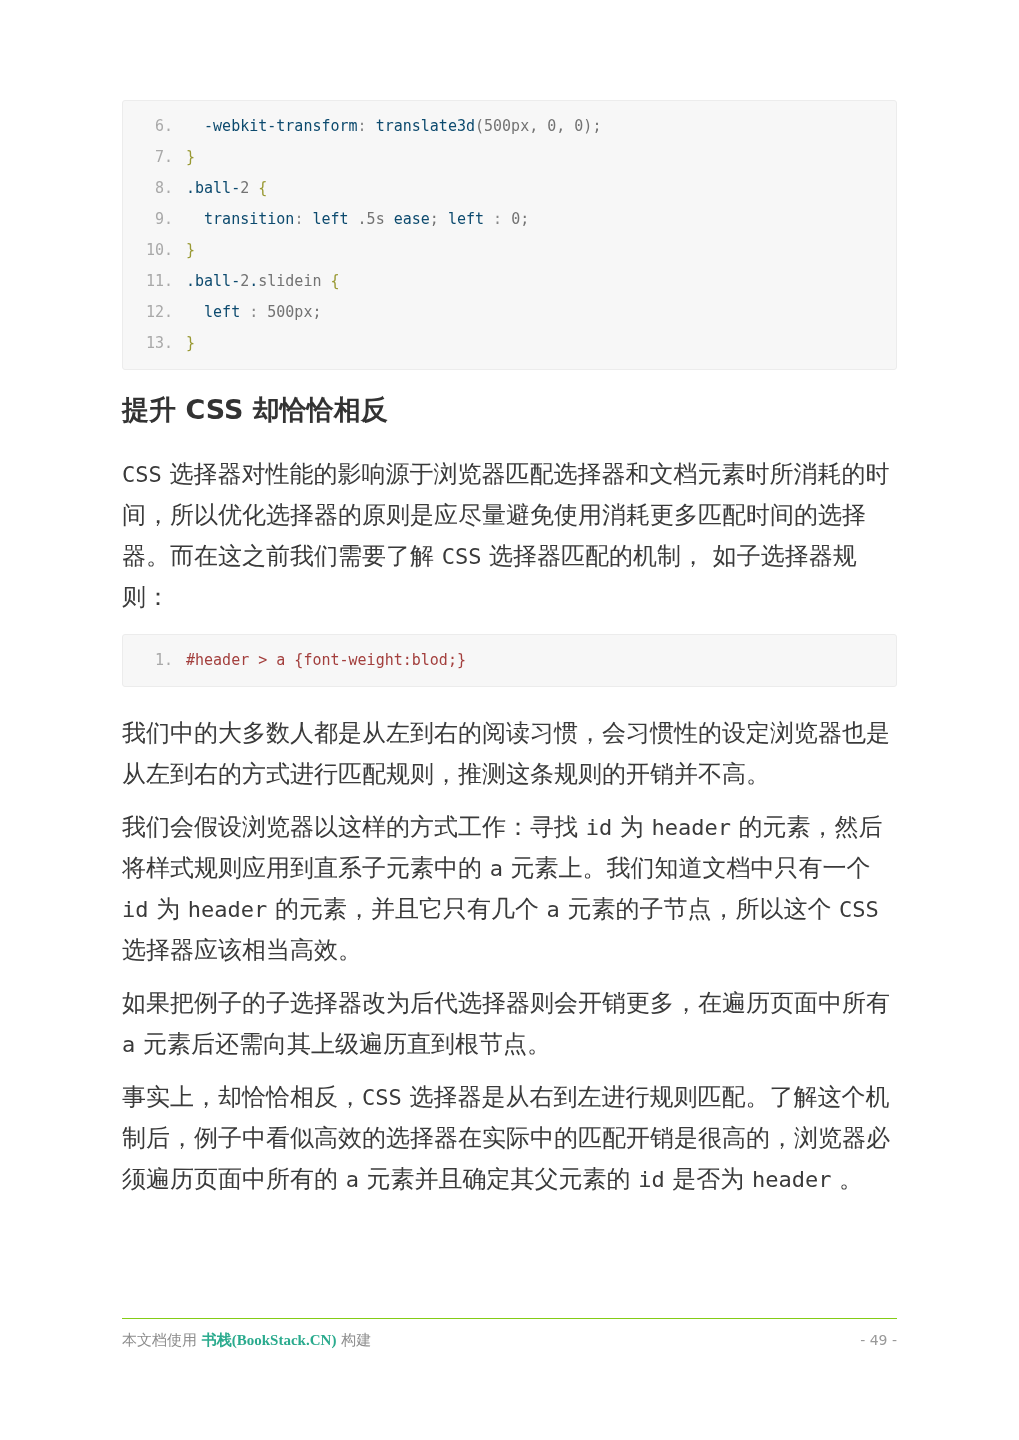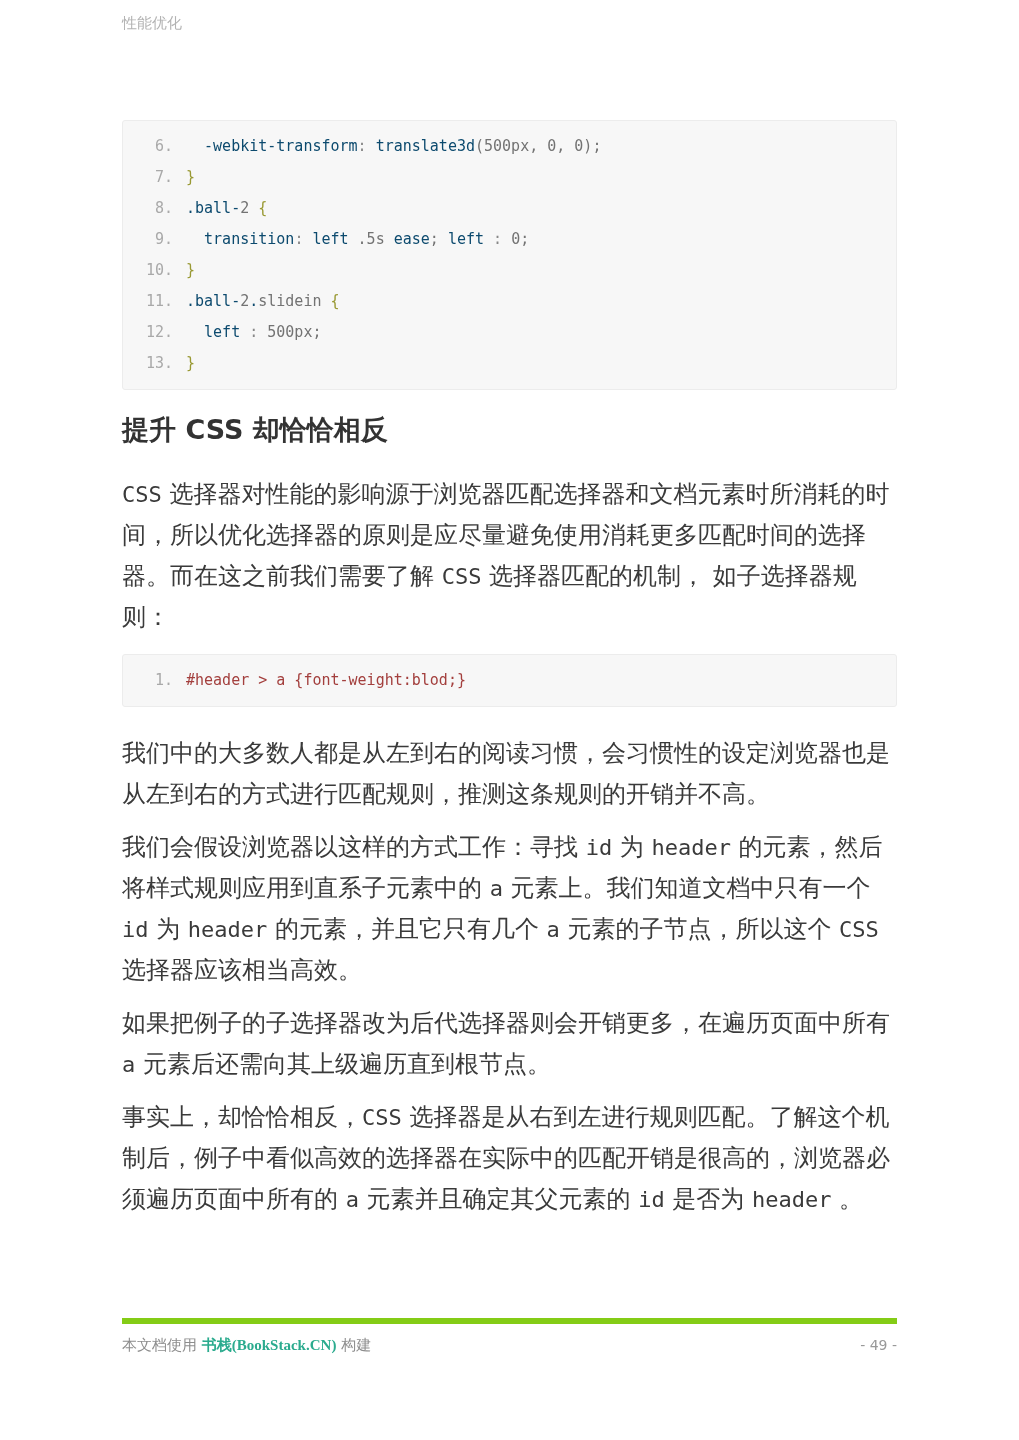--- a/index.html
+++ b/index.html
@@ -65,42 +65,41 @@
   .inline-code {
     font-family: "DejaVu Sans Mono", monospace;
     font-size: 22px;
   }
 
   .doc-footer {
     position: absolute;
     left: 122px;
     right: 122px;
     top: 1318px;
-    border-top: 6px solid #84cc16;
+    border-top: 1px solid #84cc16;
     padding-top: 12px;
     display: flex;
     justify-content: space-between;
     align-items: baseline;
     font-size: 15px;
     color: #8d8d8d;
   }
   .footer-brand {
     font-family: "Liberation Serif", serif;
     font-weight: bold;
     color: #2bab8e;
     text-decoration: none;
   }
   .page-number { font-size: 14px; color: #999999; }
 </style>
 </head>
 <body>
 
 <div class="content">
 
-  <div class="doc-header">性能优化</div>
 
   <div class="code-block"><div class="code-line"><span class="line-num">6.</span><span class="line-code"><span class="tok-plain">  -webkit-transform</span><span class="tok-punct">: </span><span class="tok-plain">translate3d</span><span class="tok-value">(500px, 0, 0);</span></span></div><div class="code-line"><span class="line-num">7.</span><span class="line-code"><span class="tok-brace">}</span></span></div><div class="code-line"><span class="line-num">8.</span><span class="line-code"><span class="tok-plain">.ball-</span><span class="tok-value">2</span><span class="tok-plain"> </span><span class="tok-brace">{</span></span></div><div class="code-line"><span class="line-num">9.</span><span class="line-code"><span class="tok-plain">  transition</span><span class="tok-punct">: </span><span class="tok-plain">left </span><span class="tok-value">.5s</span><span class="tok-plain"> ease</span><span class="tok-value">; </span><span class="tok-plain">left </span><span class="tok-punct">: </span><span class="tok-value">0;</span></span></div><div class="code-line"><span class="line-num">10.</span><span class="line-code"><span class="tok-brace">}</span></span></div><div class="code-line"><span class="line-num">11.</span><span class="line-code"><span class="tok-plain">.ball-</span><span class="tok-value">2</span><span class="tok-plain">.</span><span class="tok-value">slidein</span><span class="tok-plain"> </span><span class="tok-brace">{</span></span></div><div class="code-line"><span class="line-num">12.</span><span class="line-code"><span class="tok-plain">  left </span><span class="tok-punct">: </span><span class="tok-value">500px;</span></span></div><div class="code-line"><span class="line-num">13.</span><span class="line-code"><span class="tok-brace">}</span></span></div></div>
 
   <h2 class="section-heading">提升 CSS 却恰恰相反</h2>
 
   <p class="body-para first"><span class="inline-code">CSS</span><span> 选择器对性能的影响源于浏览器匹配选择器和文档元素时所消耗的时间，所以优化选择器的原则是应尽量避免使用消耗更多匹配时间的选择器。而在这之前我们需要了解 </span><span class="inline-code">CSS</span><span> 选择器匹配的机制， 如子选择器规则：</span></p>
 
   <div class="code-block single"><div class="code-line"><span class="line-num">1.</span><span class="line-code"><span class="tok-red">#header &gt; a {font-weight:blod;}</span></span></div></div>
 
   <p class="body-para after-code"><span>我们中的大多数人都是从左到右的阅读习惯，会习惯性的设定浏览器也是从左到右的方式进行匹配规则，推测这条规则的开销并不高。</span></p>

